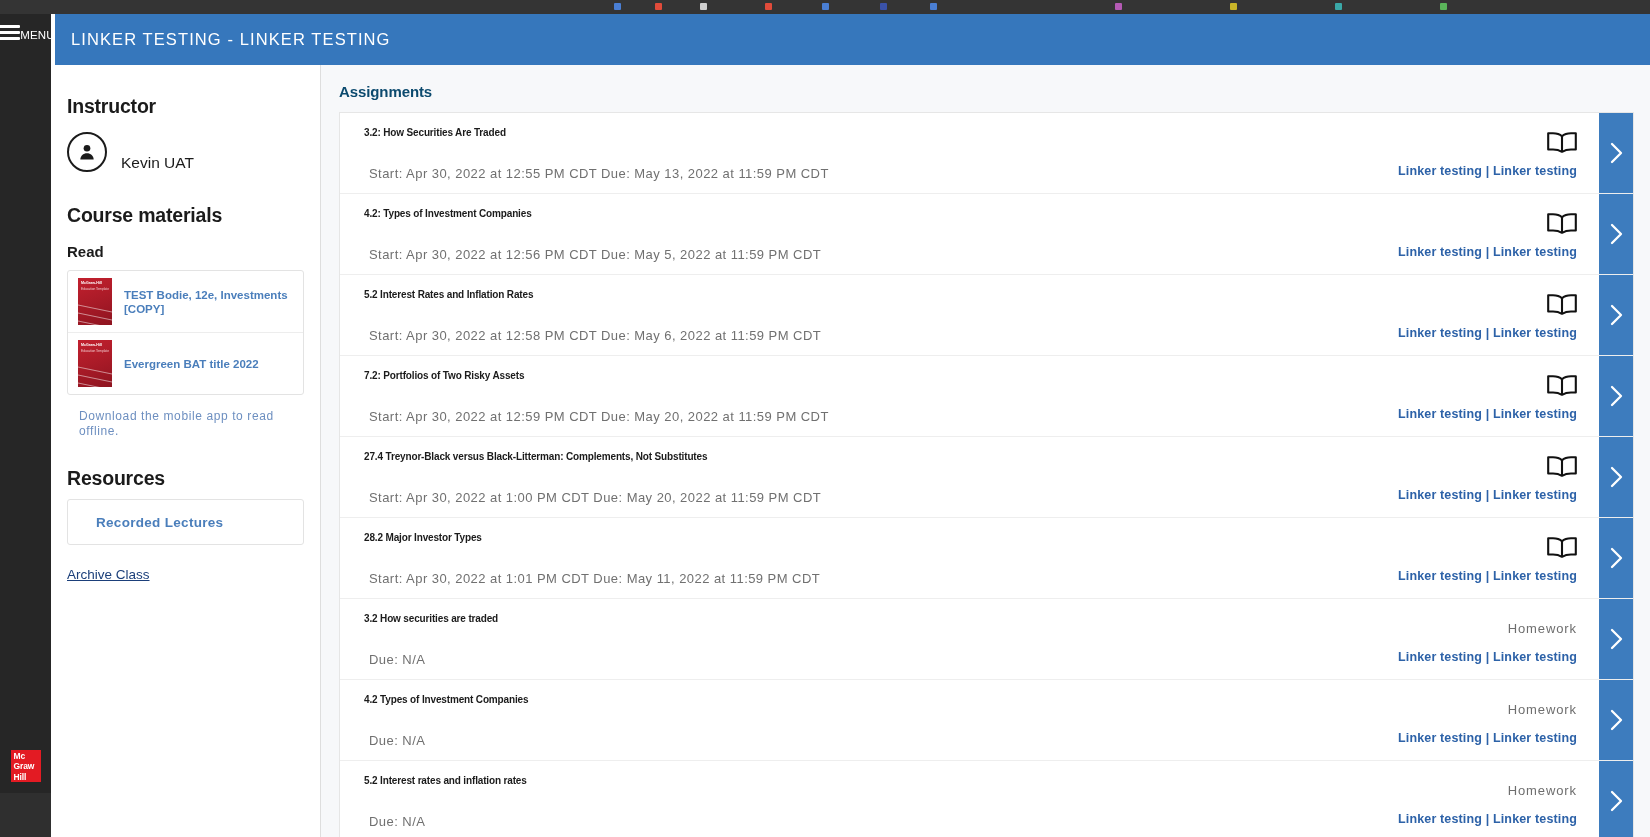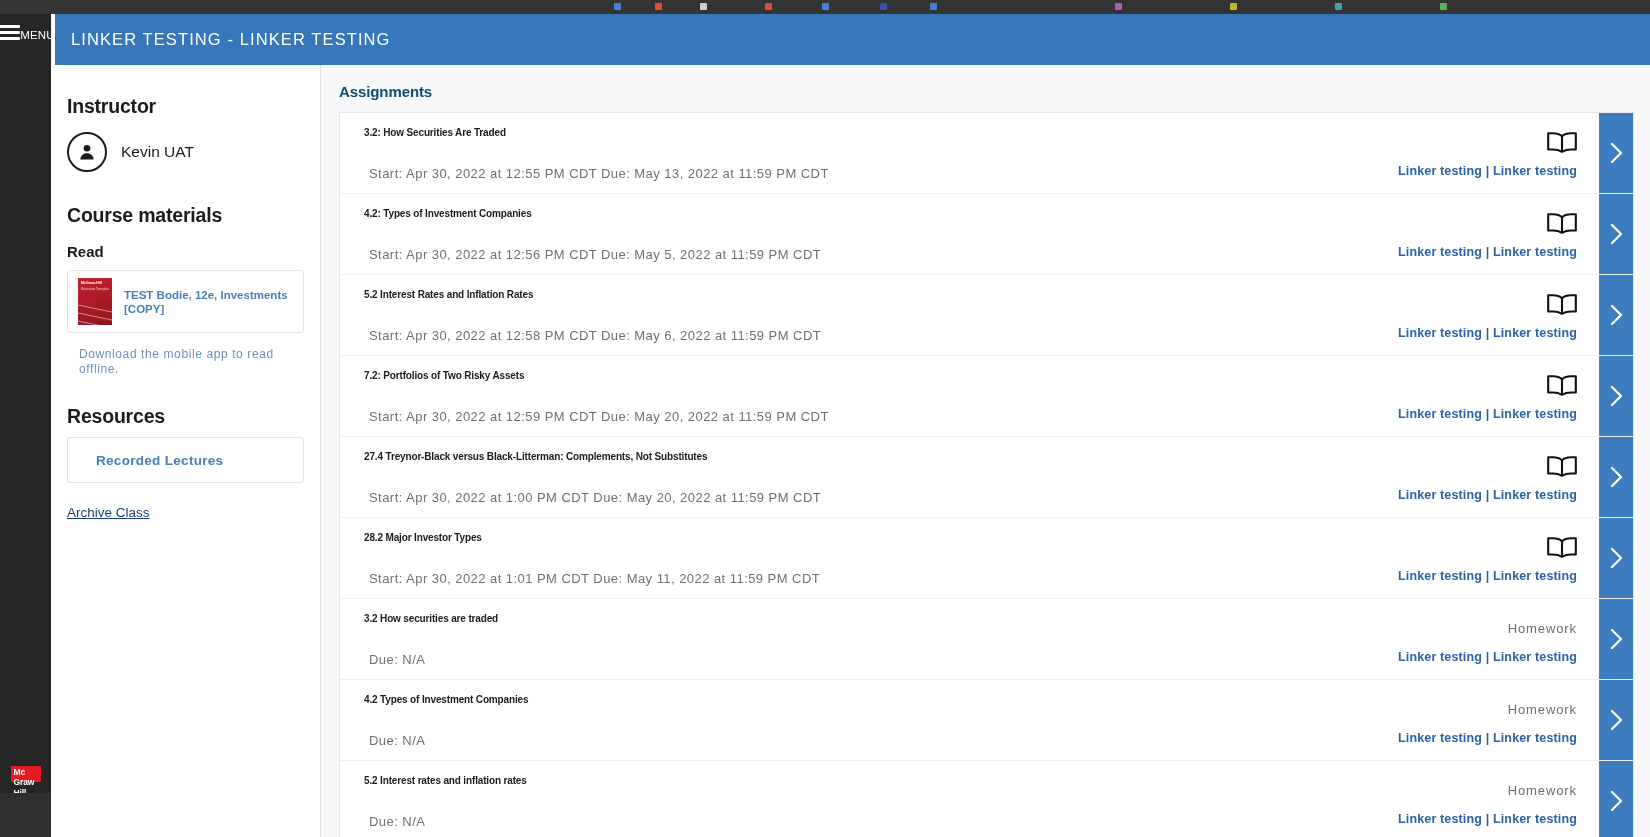--- a/index.html
+++ b/index.html
@@ -34,21 +34,21 @@
   .hamburger span {
     display: block; height: 3px; background: #fff;
     margin-bottom: 3px; border-radius: 1px;
   }
   .menu-label {
     color: #fff; font-size: 11.5px; letter-spacing: .2px;
     margin-top: 2px; font-family: "Liberation Sans", sans-serif;
   }
   .mh-logo {
     position: absolute; bottom: 55px; left: 50%; transform: translateX(-50%);
-    width: 30px; height: 16px; background: #E31B23;
+    width: 30px; height: 32px; background: #E31B23;
     color: #fff; font-size: 8.5px; font-weight: bold; line-height: 10.3px;
     padding: 1px 0 0 3px; letter-spacing: -0.1px;
   }
   .rail-bottom {
     position: absolute; bottom: 0; left: 0; width: 51px; height: 44px;
     background: #2f2f2f;
   }
 
   
   .top-header {
@@ -68,21 +68,21 @@
     width: 270px; height: 772px;
     background: #fff;
     border-right: 1px solid #dedede;
     padding: 30px 16px 0 16px;
   }
   .side-h {
     font-size: 19.5px; font-weight: bold; color: #1b1b1b;
     letter-spacing: -0.2px;
   }
   .instructor-row {
-    display: flex; align-items: center; margin-top: 14px;
+    display: flex; align-items: flex-end; margin-top: 14px;
   }
   .avatar {
     width: 40px; height: 40px; border-radius: 50%;
     border: 2px solid #1b1b1b;
     display: flex; align-items: center; justify-content: center;
     flex: none;
   }
   .avatar svg { display: block; }
   .instructor-name {
     margin-left: 14px; font-size: 15.5px; color: #1b1b1b;
@@ -260,20 +260,30 @@
     <div class="book-item">
       <div class="book-cover">
         <div class="bc-t1">McGraw-Hill</div>
         <div class="bc-t2">Education Template</div>
         <div class="chev" style="top:18px;"></div>
         <div class="chev" style="top:26px;"></div>
         <div class="chev" style="top:34px;"></div>
       </div>
       <div class="book-title">TEST Bodie, 12e, Investments [COPY]</div>
     </div>
+    <div class="book-item">
+      <div class="book-cover">
+        <div class="bc-t1">McGraw-Hill</div>
+        <div class="bc-t2">Education Template</div>
+        <div class="chev" style="top:18px;"></div>
+        <div class="chev" style="top:26px;"></div>
+        <div class="chev" style="top:34px;"></div>
+      </div>
+      <div class="book-title">Evergreen BAT title 2022</div>
+    </div>
   </div>
 
   <div class="mobile-note">Download the mobile app to read offline.</div>
 
   <div class="side-h resources-h">Resources</div>
   <div class="resource-box">
     <span class="resource-link">Recorded Lectures</span>
   </div>
 
   <a class="archive-link">Archive Class</a>

